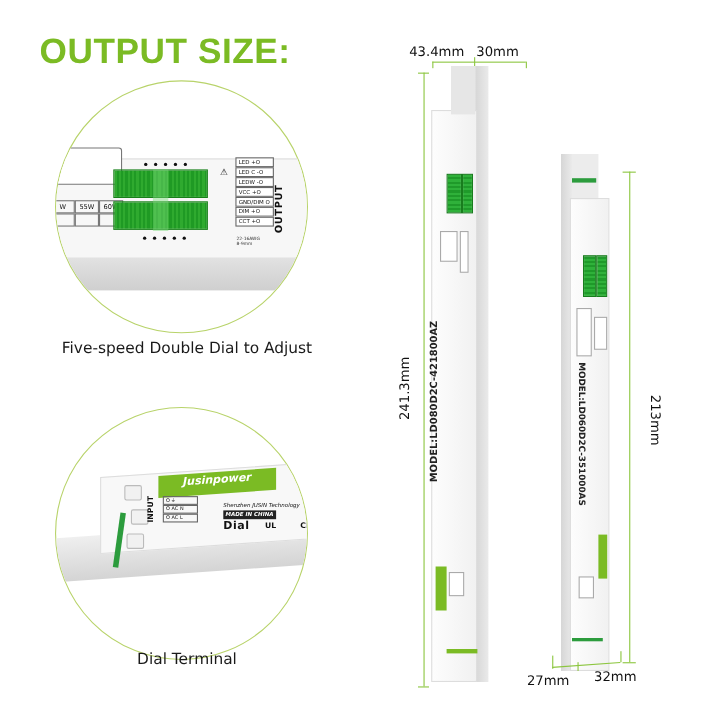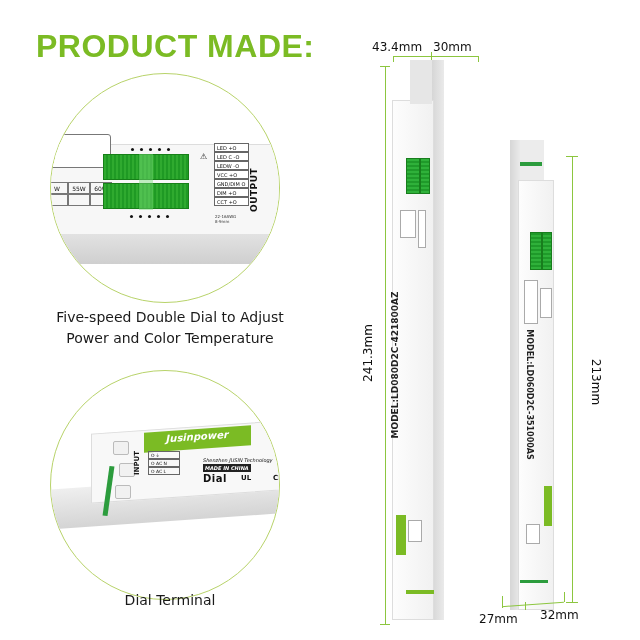--- a/index.html
+++ b/index.html
@@ -76,21 +76,21 @@
   .bar-face { position: absolute; background: linear-gradient(90deg,#fdfdfd,#f1f1f1); border: 1px solid #ddd; }
   .bar-side { position: absolute; background: linear-gradient(90deg,#d6d6d6,#eaeaea); }
   .bar-dial { position: absolute; background: repeating-linear-gradient(0deg,#2fb13a 0 2px,#1f9a2a 2px 4px); border: 1px solid #187d1d; }
   .bar-green { position: absolute; background: #7bbb24; }
   .bar-text { position: absolute; font-size: 7px; font-weight: 700; white-space: nowrap; color: #222; }
   .small-grid { position: absolute; border: 1px solid #aaa; background: #fff; }
 </style>
 </head>
 <body>
 
-<div class="title">PRODUCT MADE:</div>
+<div class="title">OUTPUT SIZE:</div>
 
 <div class="circle circle-1">
   <div class="c1-body"></div>
   <div class="c1-side"></div>
   <div class="c1-label-box" style="top:60px"></div>
   <div class="c1-watt" style="top:108px">
     <span>W</span>
     <span>55W</span>
     <span>60W</span>
   </div>
@@ -129,21 +129,20 @@
     <div>CCT +O</div>
   </div>
   <div class="output-lbl" style="top:138px">OUTPUT</div>
   <div class="awg">
     <div>22-16AWG</div>
     <div>8-9mm</div>
   </div>
 </div>
 <div class="caption caption-1">
   <div>Five-speed Double Dial to Adjust</div>
-  <div>Power and Color Temperature</div>
 </div>
 
 <div class="circle circle-2">
   <div class="c2-tray"></div>
   <div class="c2-body"></div>
   <div class="c2-stripe"></div>
   <div class="c2-clip" style="left:62px;top:70px"></div>
   <div class="c2-clip" style="left:68px;top:92px"></div>
   <div class="c2-clip" style="left:64px;top:114px"></div>
   <div class="c2-brand">Jusinpower</div>

